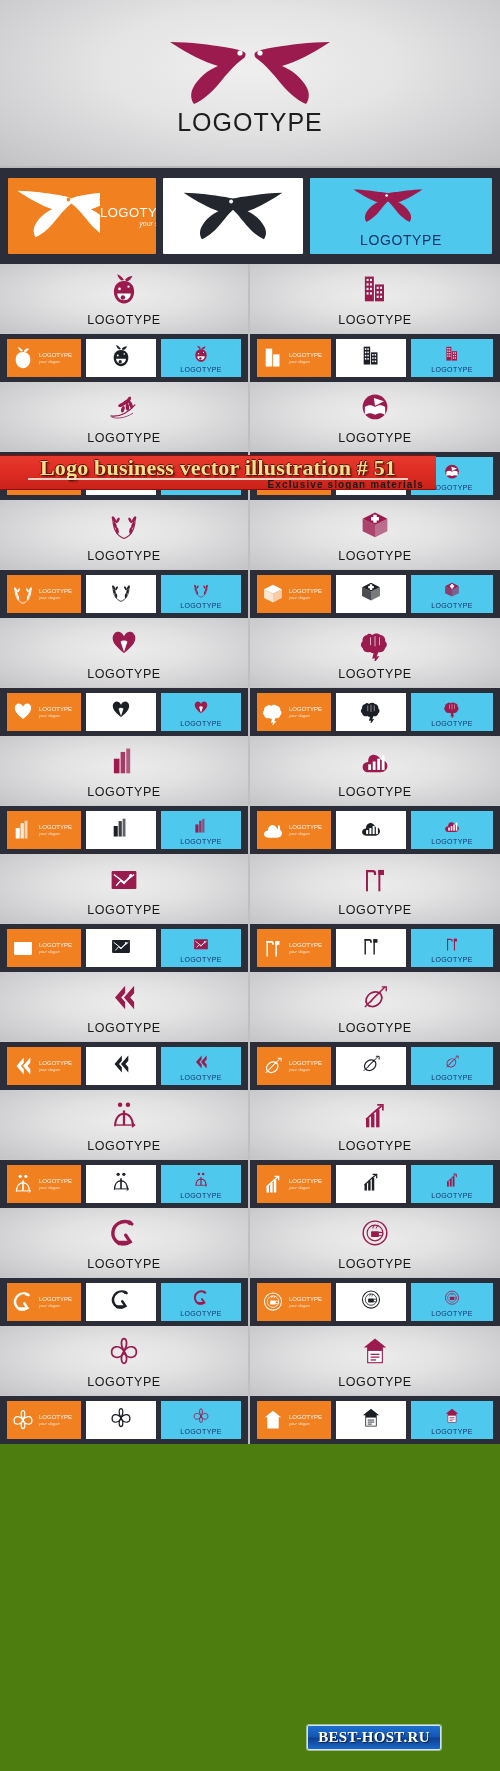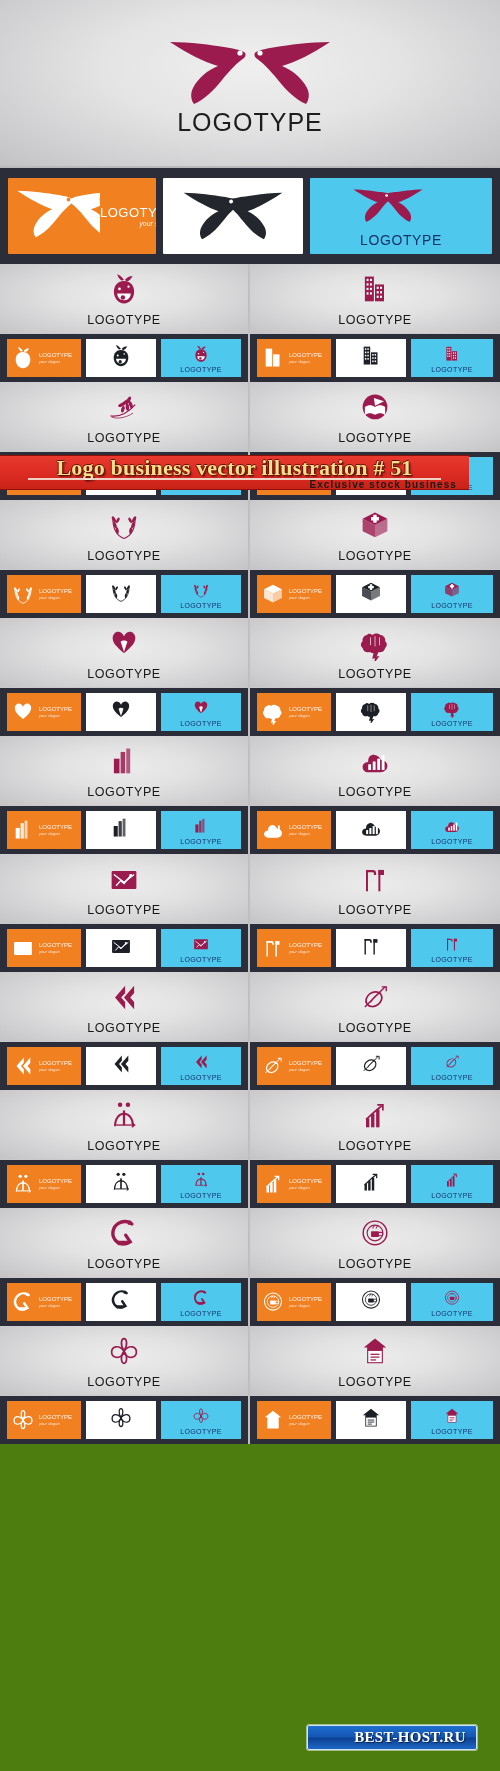--- a/index.html
+++ b/index.html
@@ -46,34 +46,34 @@
   .vstrip .v3{flex:1 1 auto;background:#4fc8ed;flex-direction:column;justify-content:center;}
   .vstrip .v1 .vg{flex:0 0 32px;display:flex;align-items:center;justify-content:center;}
   .vstrip .v1 .vt{font-size:6px;color:#fff;line-height:1.25;opacity:.92;}
   .vstrip .v1 .vt .sl{font-size:4px;display:block;font-style:italic;opacity:.85;}
   .vstrip .v3 .vg{height:22px;display:flex;align-items:center;justify-content:center;}
   .vstrip .v3 .vt{font-size:7px;color:#15326b;letter-spacing:.4px;margin-top:1px;}
 
   
   #banner{position:absolute;left:0;top:455px;width:436px;height:33px;
     background:linear-gradient(180deg,#e8392e 0%,#dc2b22 55%,#c92218 100%);
-    border-top:1px solid #8f0f08;border-bottom:1px solid #8f0f08;z-index:30;overflow:hidden;padding-left:33px;}
+    border-top:1px solid #8f0f08;border-bottom:1px solid #8f0f08;z-index:30;overflow:hidden;}
   #banner .t1{position:absolute;left:0;right:0;top:-1px;text-align:center;
     font-family:"Liberation Serif",serif;font-weight:bold;font-size:22px;
     color:#f7e08a;text-shadow:1px 1px 0 #6b1008,-1px 0 0 #6b1008,0 -1px 0 #6b1008,2px 2px 2px rgba(0,0,0,.45);
     letter-spacing:.2px;}
   #banner .rule{position:absolute;left:28px;right:28px;top:22px;height:2px;background:#f3ede0;opacity:.85;}
   #banner .t2{position:absolute;right:12px;bottom:-1px;font-size:10px;font-weight:bold;
     color:#1a1a1a;letter-spacing:1.1px;}
 
   
   #bhost{position:absolute;left:307px;top:1725px;width:132px;height:23px;z-index:30;
     background:linear-gradient(180deg,#1f6fd0 0%,#1356b4 48%,#0c3f92 52%,#1d68c6 100%);
     border:1px solid #cfe3fa;border-radius:2px;display:flex;align-items:center;justify-content:center;
-    box-shadow:0 0 0 1px rgba(255,255,255,.5);padding-left:36px;}
+    box-shadow:0 0 0 1px rgba(255,255,255,.5);}
   #bhost span{font-family:"Liberation Serif",serif;font-weight:bold;font-size:15px;color:#fff;
     letter-spacing:.3px;text-shadow:1px 1px 1px rgba(0,0,0,.6);}
 </style>
 </head>
 <body>
 
 <div id="sheet">
 
   <div id="hero" class="grey-wide">
     <div class="mark">
@@ -1190,20 +1190,20 @@
               <div class="vt">LOGOTYPE</div>
             </div>
           </div>
         </div>
       </div>
     </div>
 
   <div id="banner">
     <div class="t1">Logo business vector illustration # 51</div>
     <div class="rule"></div>
-    <div class="t2">Exclusive stock business</div>
+    <div class="t2">Exclusive slogan materials</div>
   </div>
 
   <div id="bhost">
     <span>BEST-HOST.RU</span>
   </div>
 
 </div>
 
 </body></html>

